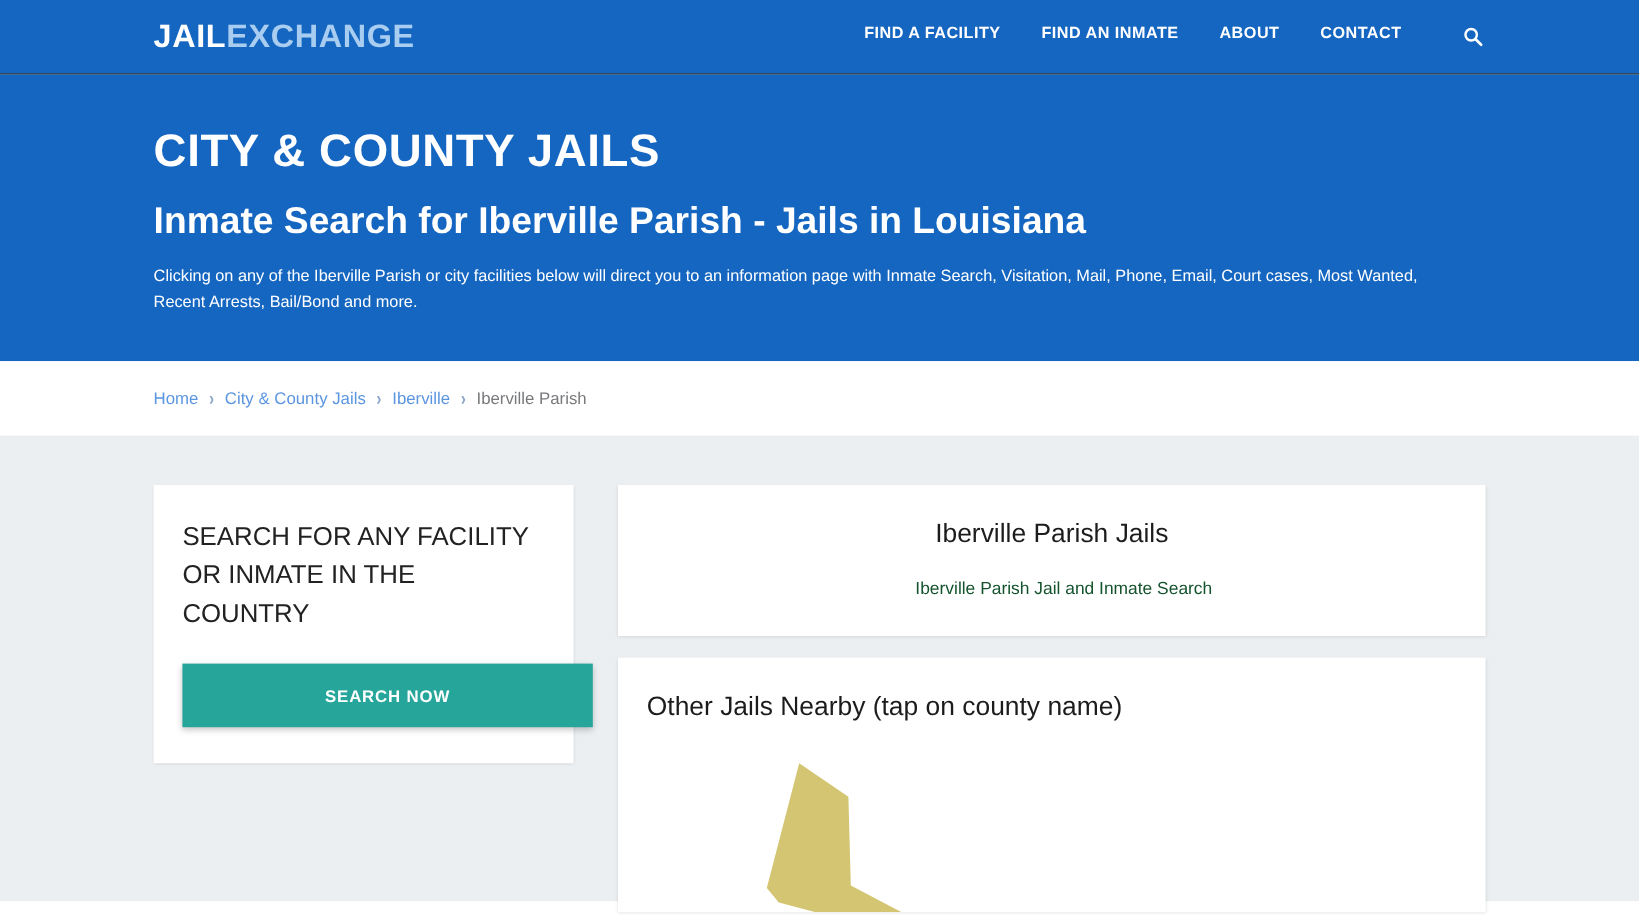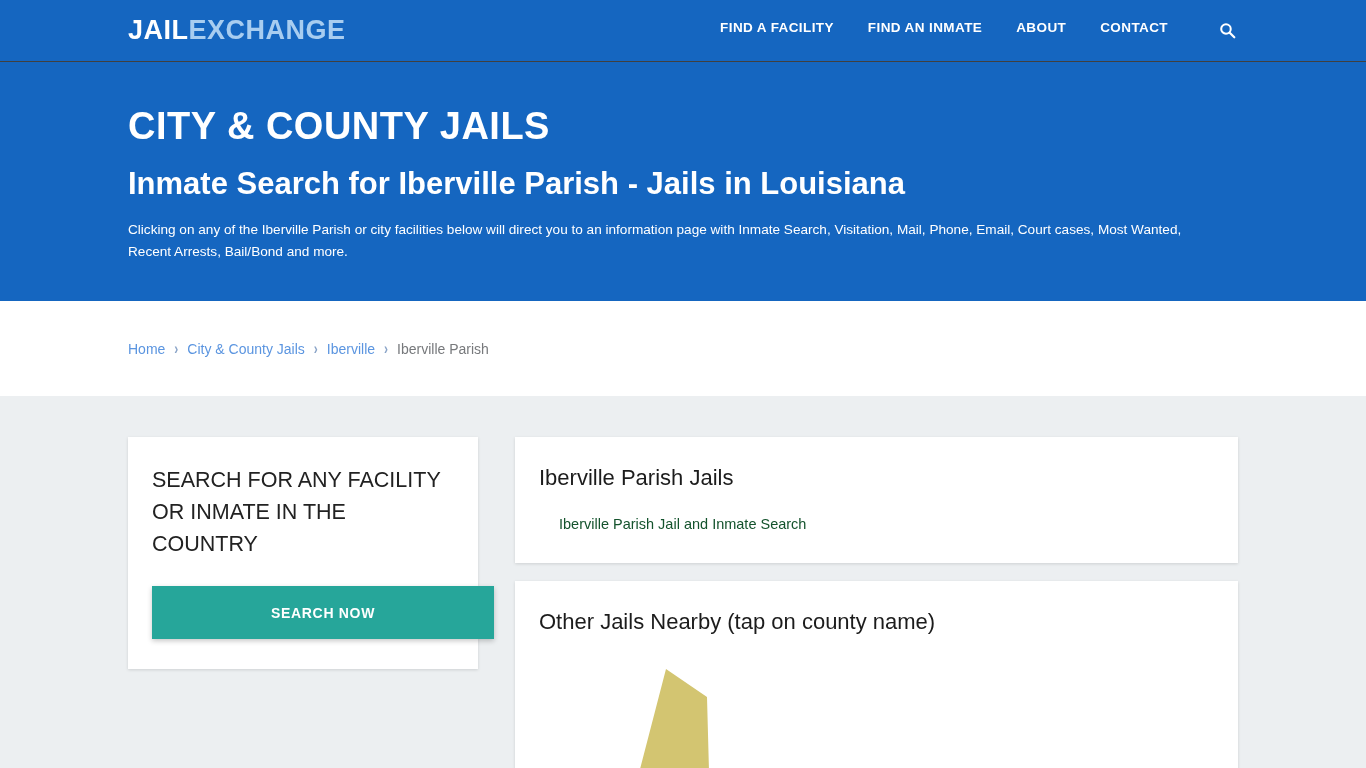--- a/index.html
+++ b/index.html
@@ -79,21 +79,21 @@
     color: #ffffff;
     font-size: 13.6px;
     line-height: 1.62;
     margin-top: 17px;
     max-width: 1095px;
   }
 
   
   .breadcrumb-band {
     background: #ffffff;
-    height: 95px;
+    height: 62px;
     display: flex;
     align-items: center;
     padding: 0 128px;
   }
   .breadcrumb {
     display: flex;
     align-items: center;
     font-size: 14px;
     gap: 9px;
   }
@@ -157,21 +157,21 @@
   }
 
   
   .right-col {
     flex: 1;
     display: flex;
     flex-direction: column;
     gap: 18px;
     max-width: 731px;
   }
-  .jails-card { padding: 28px 24px 30px 24px; }
+  .jails-card { padding: 28px 24px 30px 24px; text-align: center; }
   .card-heading {
     font-size: 22px;
     font-weight: normal;
     color: #1c1c1c;
   }
   .jail-link-list {
     margin-top: 24px;
     padding-left: 20px;
   }
   .jail-link {

